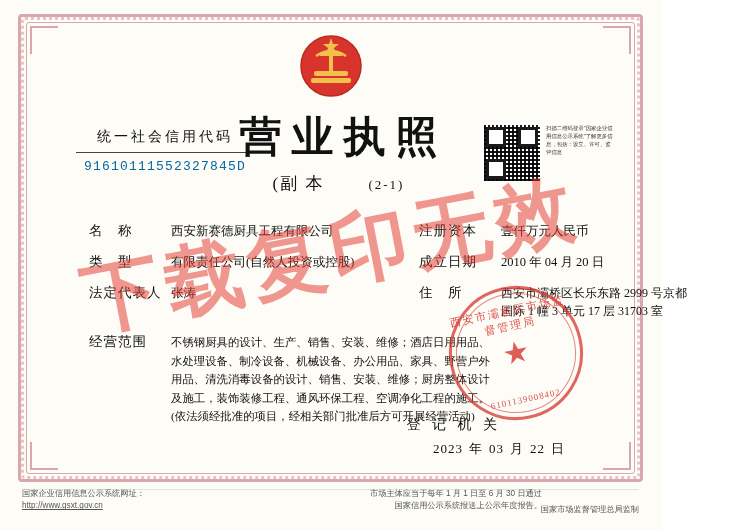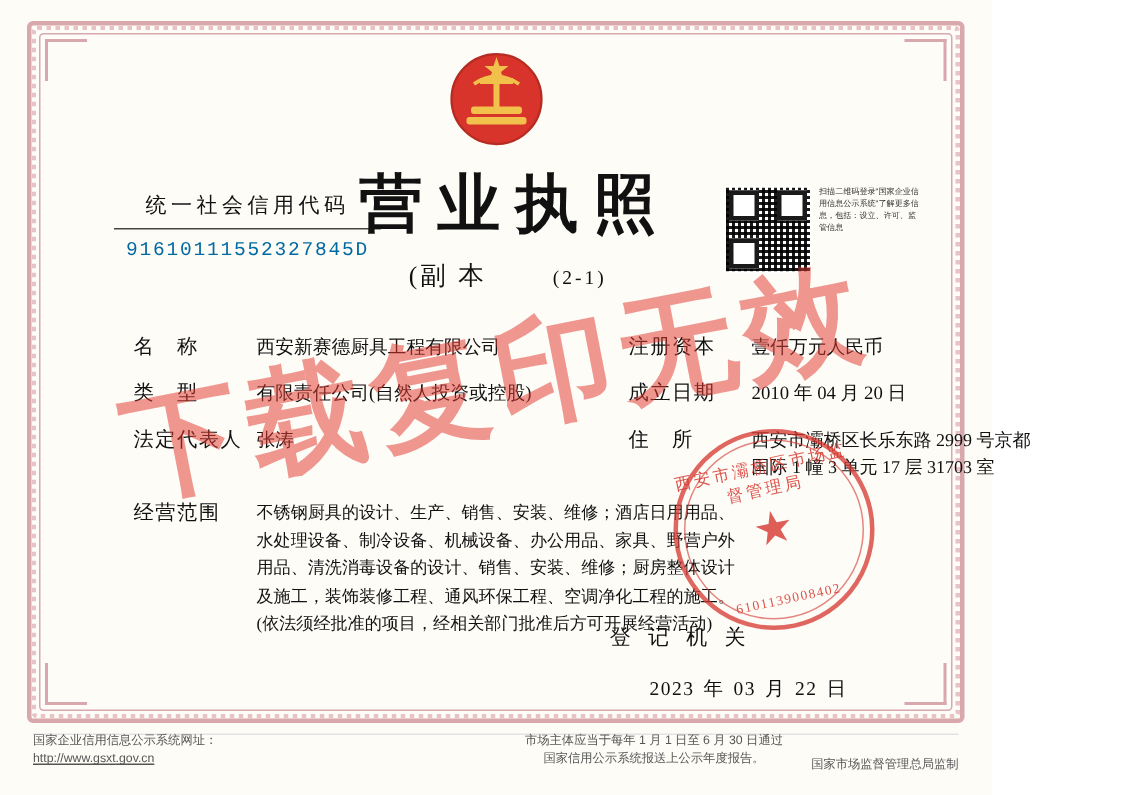--- a/index.html
+++ b/index.html
@@ -289,21 +289,21 @@
     right: 160px;
     bottom: 96px;
     font-family: "Liberation Serif", serif;
     font-size: 14px;
     letter-spacing: 4px;
     color: #111;
   }
   .date-line {
     position: absolute;
     right: 96px;
-    bottom: 62px;
+    bottom: 72px;
     font-family: "Liberation Serif", serif;
     font-size: 13px;
     color: #111;
     letter-spacing: 1px;
   }
   .date-line span.num {
     margin: 0 6px;
   }
 
   
@@ -321,24 +321,24 @@
     left: 22px;
     top: 0;
     line-height: 1.5;
   }
   .footer-left a {
     color: #555;
     text-decoration: underline;
   }
   .footer-mid {
     position: absolute;
-    left: 350px;
+    left: 370px;
     top: 0;
     line-height: 1.5;
-    text-align: center;
+    text-align: right;
   }
   .footer-right {
     position: absolute;
     right: 22px;
     top: 16px;
     line-height: 1.5;
     text-align: right;
   }
   .footer-sep {
     position: absolute;

